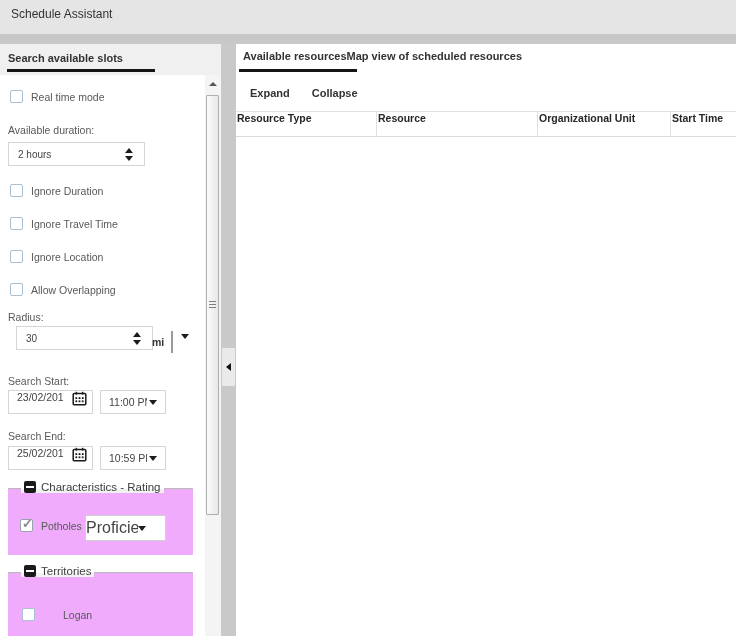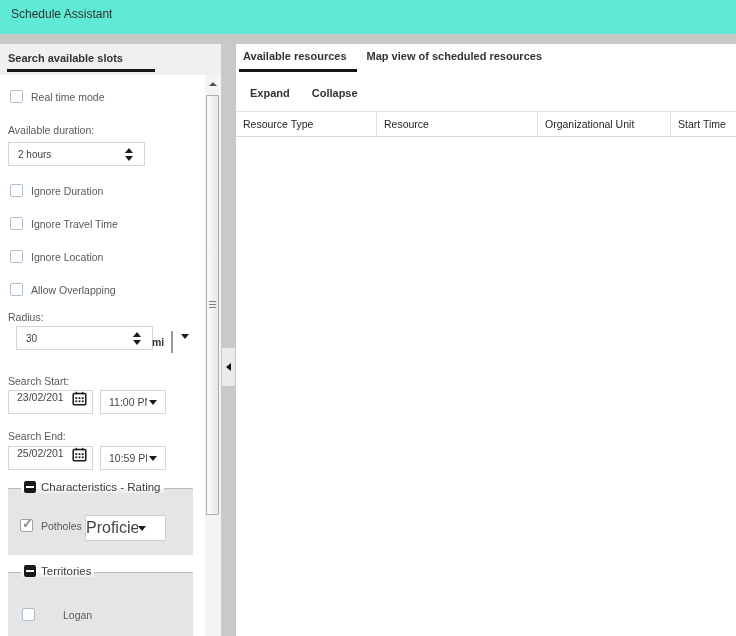--- a/index.html
+++ b/index.html
@@ -1,21 +1,21 @@
 <!DOCTYPE html>
 <html><head>
 <meta charset="utf-8">
 <style>
   * { margin:0; padding:0; box-sizing:border-box; }
   html,body { background:#fff; }
   body { font-family:"Liberation Sans", sans-serif; }
   .app { position:relative; width:736px; height:636px; background:#fff; overflow:hidden; }
 
   
-  .titlebar { position:absolute; left:0; top:0; width:736px; height:34px; background:#5eead4; }
+  .titlebar { position:absolute; left:0; top:0; width:736px; height:34px; background:#e5e5e5; }
   .app-title { position:absolute; left:11px; top:7px; font-size:12px; color:#333; }
   .top-band { position:absolute; left:0; top:34px; width:736px; height:10px; background:#c8c8c8; }
 
   
   .left-panel { position:absolute; left:0; top:44px; width:221px; height:592px; background:#fff; }
   .left-header { position:absolute; left:0; top:0; width:221px; height:31px; background:#f0f0f0; }
   .left-title { position:absolute; left:8px; top:8px; font-size:11px; font-weight:bold; color:#333; }
   .left-title::after { content:""; position:absolute; left:-1px; top:17px; width:148px; height:3px; background:#151515; }
   .lp-content { position:absolute; left:0; top:31px; width:205px; height:561px; background:#fff; overflow:hidden; }
 
@@ -38,21 +38,21 @@
   .unit-divider { position:absolute; width:2px; height:22px; background:#9a9a9a; }
   .unit-caret { position:absolute; }
 
   .date-box { position:absolute; left:8px; width:85px; height:24px; border:1px solid #d5d5d5; background:#fff; display:flex; }
   .date-value { font-size:10.5px; color:#444; padding-left:8px; flex:1; white-space:nowrap; overflow:hidden; }
   .cal-icon { margin-right:5px; flex:0 0 auto; display:block; }
   .time-box { position:absolute; left:100px; width:66px; height:24px; border:1px solid #d5d5d5; background:#fff; display:flex; align-items:center; }
   .time-value { font-size:10.5px; color:#444; padding-left:8px; width:46px; white-space:nowrap; overflow:hidden; }
   .time-caret { margin-left:2px; }
 
-  .group { position:absolute; left:8px; width:185px; background:#e5e5e5; border-top:1px solid #b9b9b9; }
+  .group { position:absolute; left:8px; width:185px; background:#f0abfc; border-top:1px solid #b9b9b9; }
   .legend { position:absolute; left:13px; top:-8px; display:flex; align-items:center; gap:5px; padding:0 3px;
             background:linear-gradient(to bottom, #ffffff 0px, #ffffff 8px, #f1f1f1 8px); }
   .legend-icon { width:12px; height:12px; background:#1a1a1a; border-radius:2px; position:relative; flex:0 0 auto; }
   .legend-icon::after { content:""; position:absolute; left:2px; top:5px; width:8px; height:2px; background:#fff; }
   .legend-text { font-size:11.5px; color:#3d3d3d; white-space:nowrap; }
   .rating-box { position:absolute; left:77px; top:26px; width:81px; height:26px; border:1px solid #cfcfcf; background:#fff; display:flex; align-items:center; }
   .rating-value { font-size:16px; color:#444; width:52px; white-space:nowrap; overflow:hidden; }
 
   
   .vscrollbar { position:absolute; left:205px; top:31px; width:16px; height:561px; background:#f4f4f4; }
@@ -62,28 +62,28 @@
   .scroll-grip { position:absolute; left:2px; top:50%; margin-top:-4px; width:7px; height:8px;
                  background:repeating-linear-gradient(to bottom,#808080 0px,#808080 1px,transparent 1px,transparent 3px); }
 
   
   .splitter { position:absolute; left:221px; top:44px; width:15px; height:592px; background:#c9c9c9; }
   .splitter-btn { position:absolute; left:1px; top:304px; width:13px; height:38px; background:#eaeaea; border-radius:1px; display:flex; align-items:center; justify-content:center; }
   .splitter-arrow { width:0; height:0; border-top:4px solid transparent; border-bottom:4px solid transparent; border-right:5px solid #111; }
 
   
   .right-panel { position:absolute; left:236px; top:44px; width:500px; height:592px; background:#fff; }
-  .tabs { position:absolute; left:7px; top:6px; display:flex; gap:20px; }
+  .tabs { position:absolute; left:7px; top:6px; display:flex; }
   .tab { position:relative; font-size:11px; font-weight:bold; color:#333; white-space:nowrap; cursor:pointer; }
   .tab[data-active="true"]::after { content:""; position:absolute; left:-4px; right:-10px; bottom:-10px; height:3px; background:#151515; }
   .rp-toolbar { position:absolute; left:14px; top:43px; display:flex; gap:22px; }
   .tool-btn { font-size:11px; font-weight:bold; color:#333; cursor:pointer; white-space:nowrap; }
 
   .table-header { position:absolute; left:0; top:67px; width:500px; height:26px; border-top:1px solid #e3e3e3; border-bottom:1px solid #dadada; display:flex; background:#fff; }
-  .th { display:flex; align-items:center; padding-left:7px; font-size:10.5px; font-weight:normal; color:#262626; white-space:nowrap; overflow:hidden; }
+  .th { display:flex; padding-left:1px; font-size:10.5px; font-weight:bold; color:#262626; white-space:nowrap; overflow:hidden; }
   .th.divided { border-right:1px solid #e0e0e0; }
   .th-1 { width:141px; } .th-2 { width:161px; } .th-3 { width:133px; } .th-4 { flex:1; }
   .table-body { position:absolute; left:0; top:94px; width:500px; bottom:0; background:#fff; }
 </style>
 </head>
 <body>
 
 <div class="app">
 
   <div class="titlebar">

